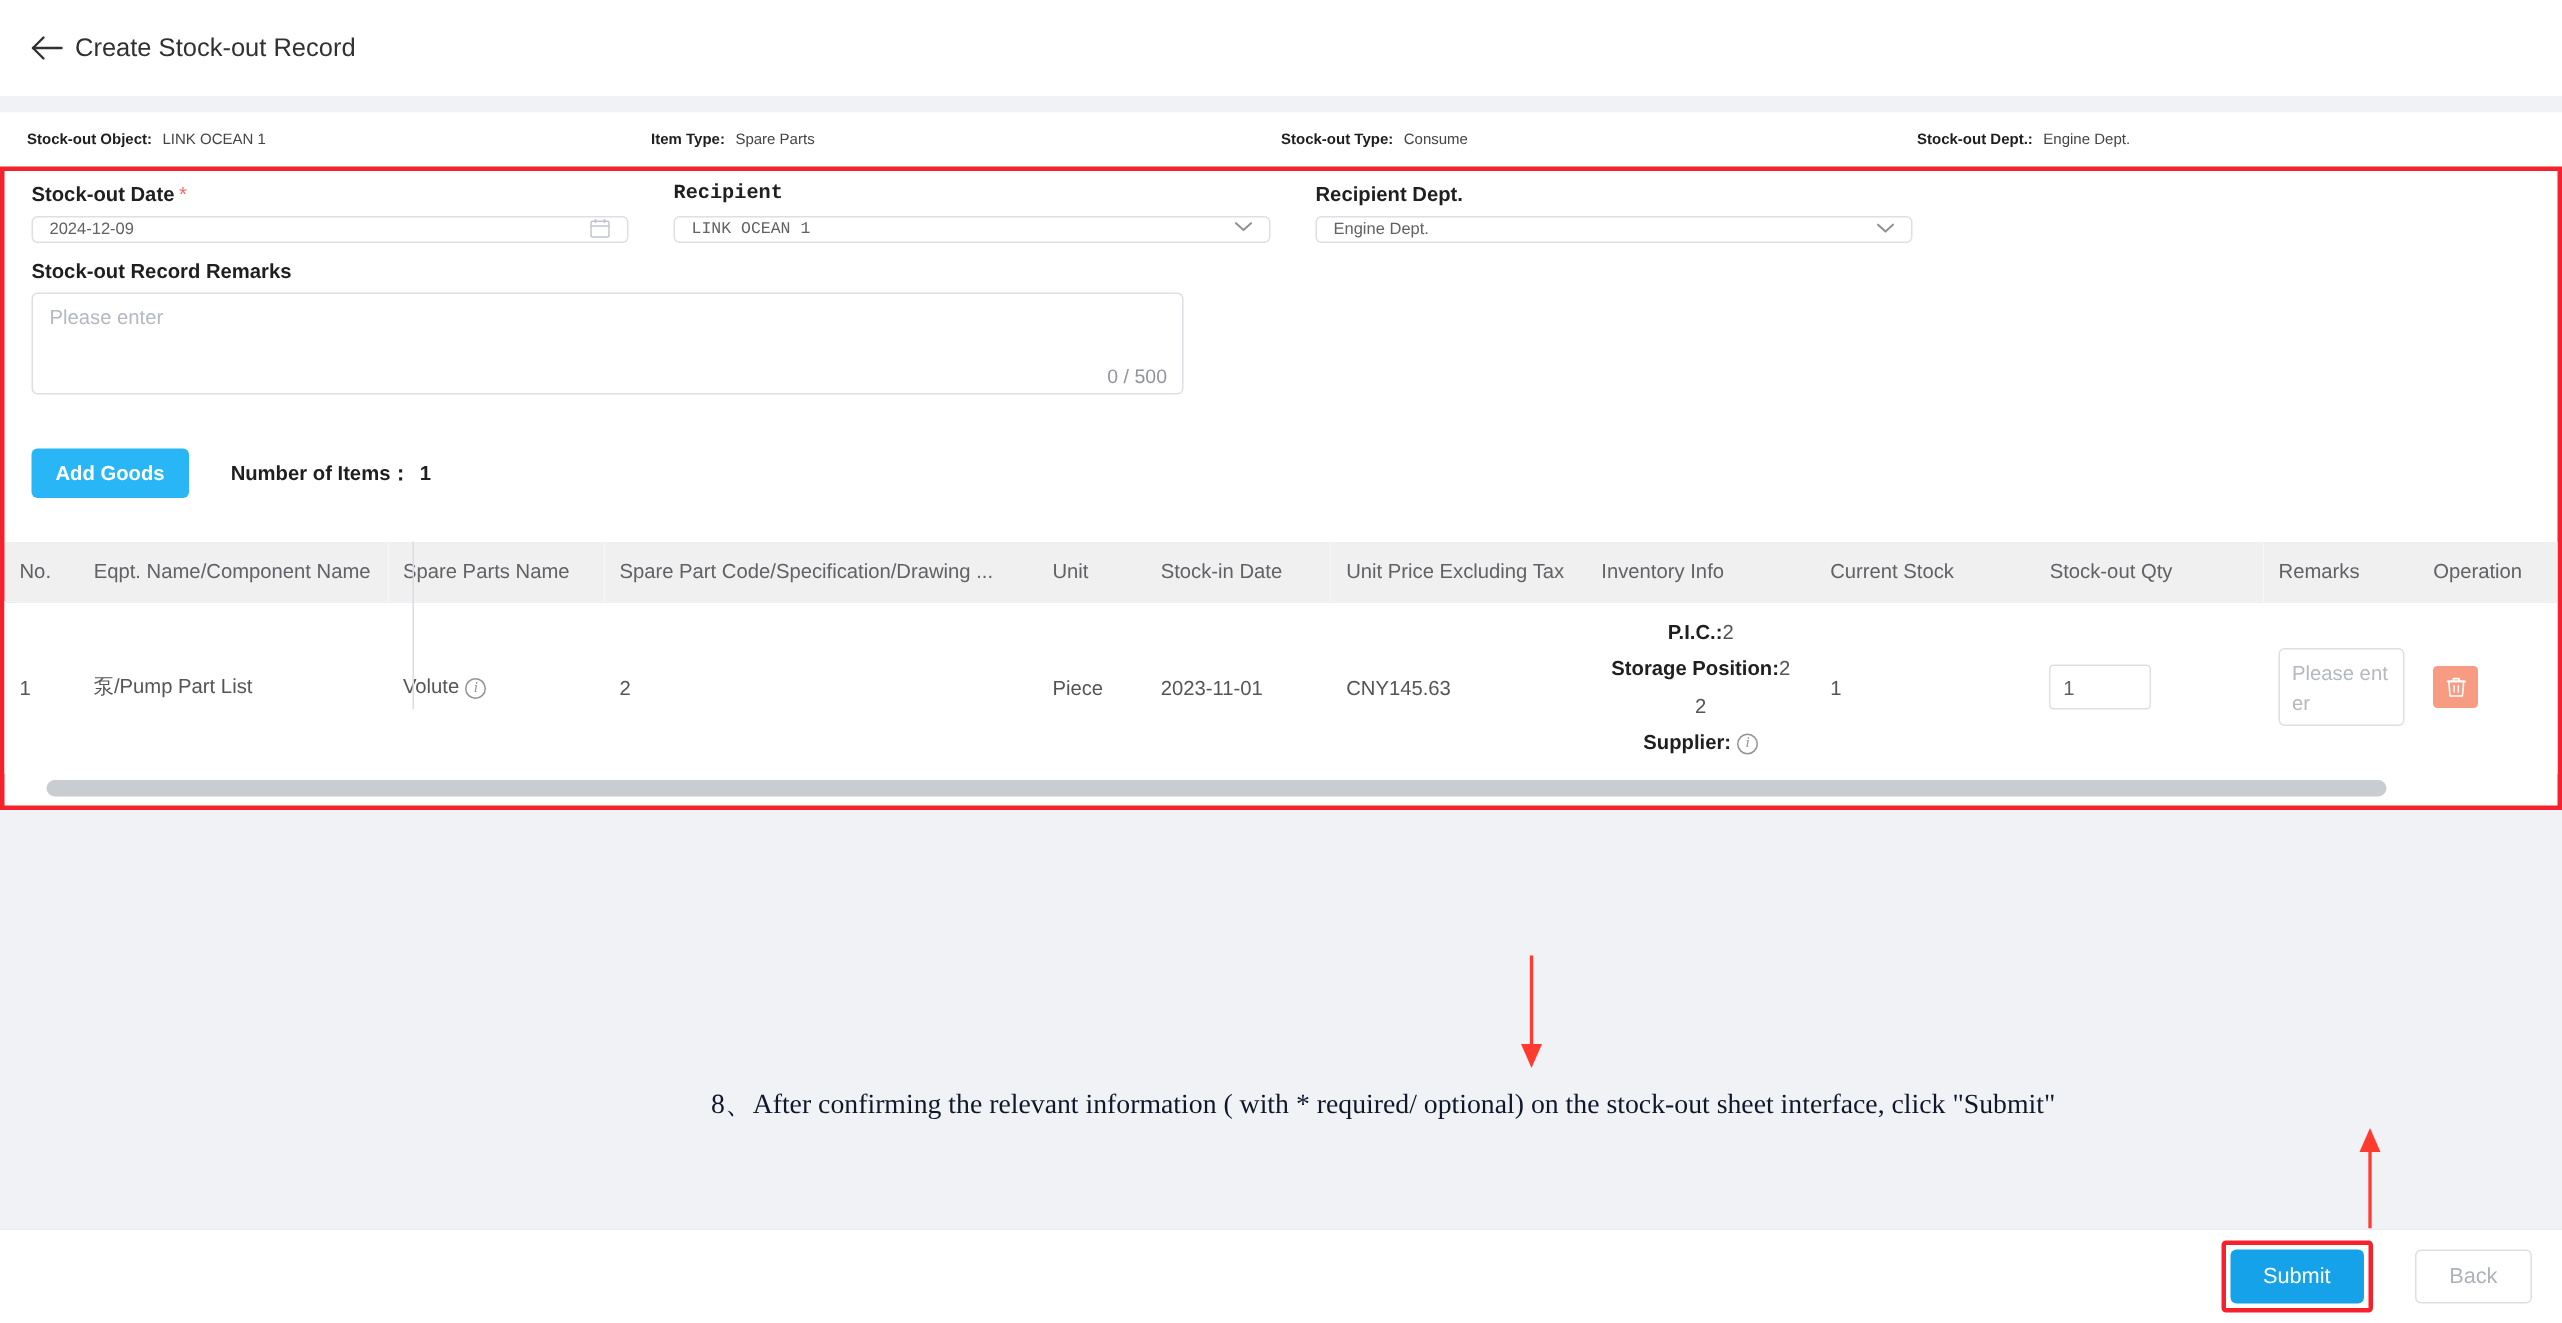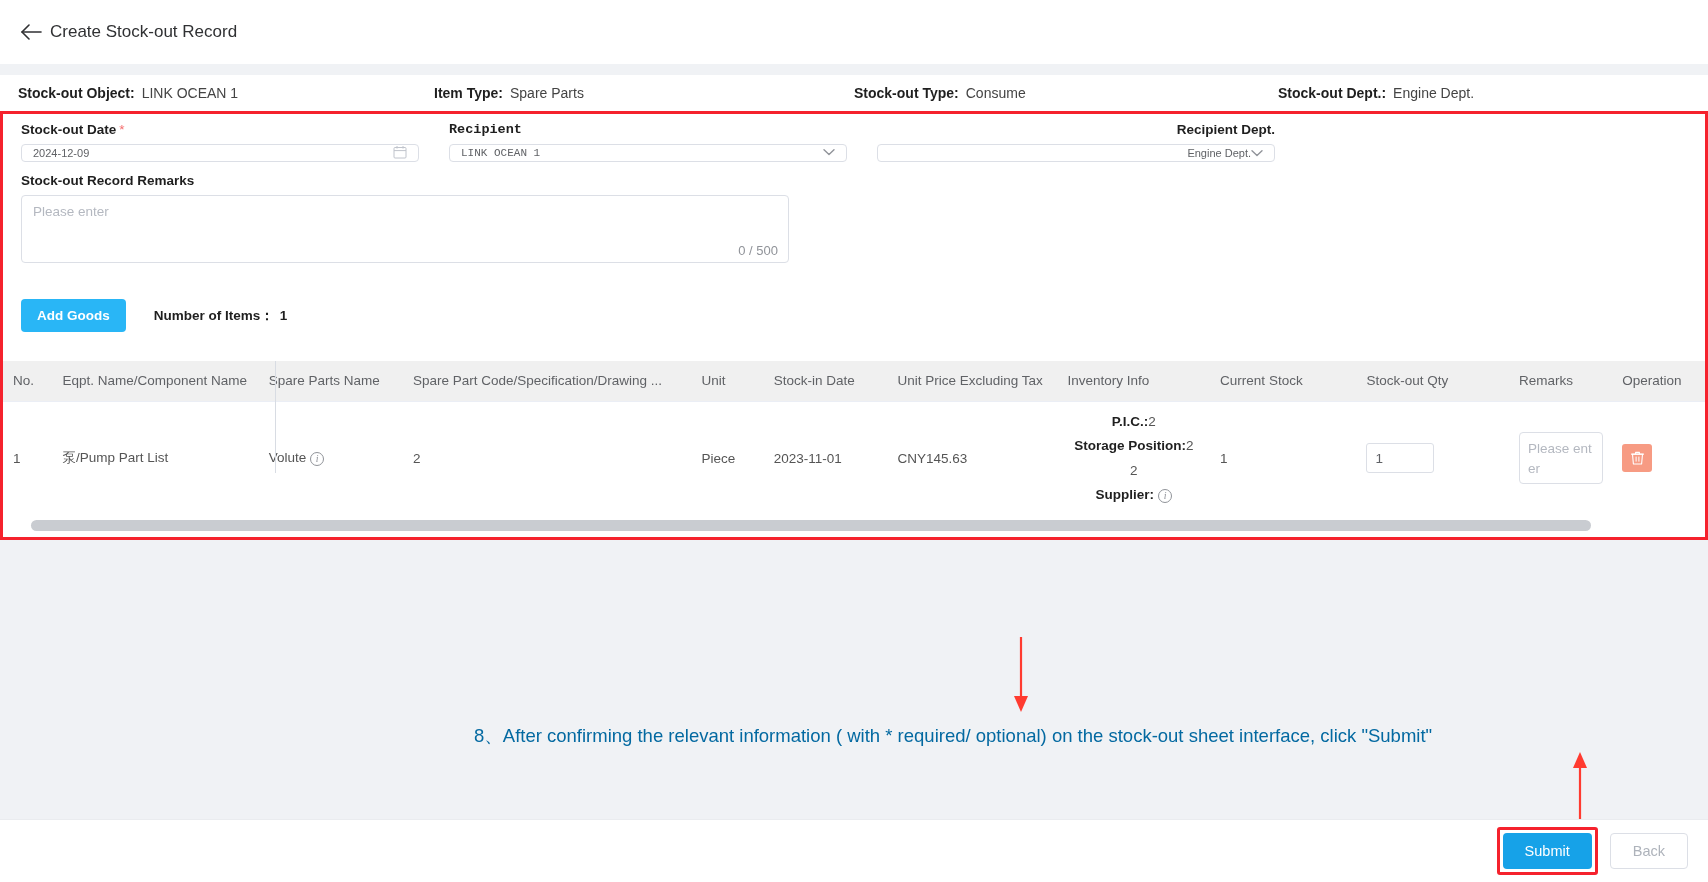--- a/index.html
+++ b/index.html
@@ -46,21 +46,21 @@
   }
 
   
   .info-row {
     display: flex;
     align-items: center;
     height: 36px;
     padding: 0 18px;
     background: #ffffff;
   }
-  .info-item { display: flex; align-items: baseline; font-size: 14px; }
+  .info-item { display: flex; align-items: baseline; font-size: 10px; }
   .info-label { font-weight: bold; color: #1f1f1f; }
   .info-value { color: #444; margin-left: 7px; }
   .ii-1 { width: 416px; }
   .ii-2 { width: 420px; }
   .ii-3 { width: 424px; }
   .ii-4 { flex: 1; }
 
   
   .redbox {
     border: 3px solid #f5222d;
@@ -68,21 +68,21 @@
     position: relative;
     background: #ffffff;
   }
 
   
   .form-area { padding: 8px 18px 0 18px; }
   .field-row { display: flex; }
   .field { margin-right: 30px; }
   .field.w-date { width: 398px; }
   .field.w-recipient { width: 398px; font-family: Liberation Mono, monospace; }
-  .field.w-dept { width: 398px; text-align: right; }
+  .field.w-dept { width: 398px; }
   .field-label {
     font-size: 13.5px;
     font-weight: bold;
     color: #1f1f1f;
     margin-bottom: 7px;
     display: block;
   }
   .req-star { color: #f56c6c; font-weight: normal; margin-left: 3px; }
 
   .input-box {
@@ -282,37 +282,39 @@
     background: #c9ccd1;
     border-radius: 6px;
   }
 
   
   .annot-layer { position: absolute; left: 0; top: 0; width: 1708px; height: 882px; pointer-events: none; }
   .annot-text {
     position: absolute;
     left: 474px;
     top: 723px;
-    color: #0369a1;
+    color: #0f172a;
     font-size: 18.5px;
     white-space: nowrap;
+    font-family: Liberation Serif, serif;
   }
 
   
   .footer {
     position: absolute;
     left: 0; bottom: 0;
     width: 1708px;
     height: 63px;
     background: #ffffff;
     border-top: 1px solid #eaecef;
     display: flex;
     align-items: center;
     justify-content: flex-end;
     padding-right: 20px;
+    gap: 16px;
   }
   .submit-highlight {
     border: 3px solid #f5222d;
     padding: 3px;
     border-radius: 3px;
     margin-right: 12px;
     display: inline-block;
   }
   .btn-submit {
     background: #16a2e8;

